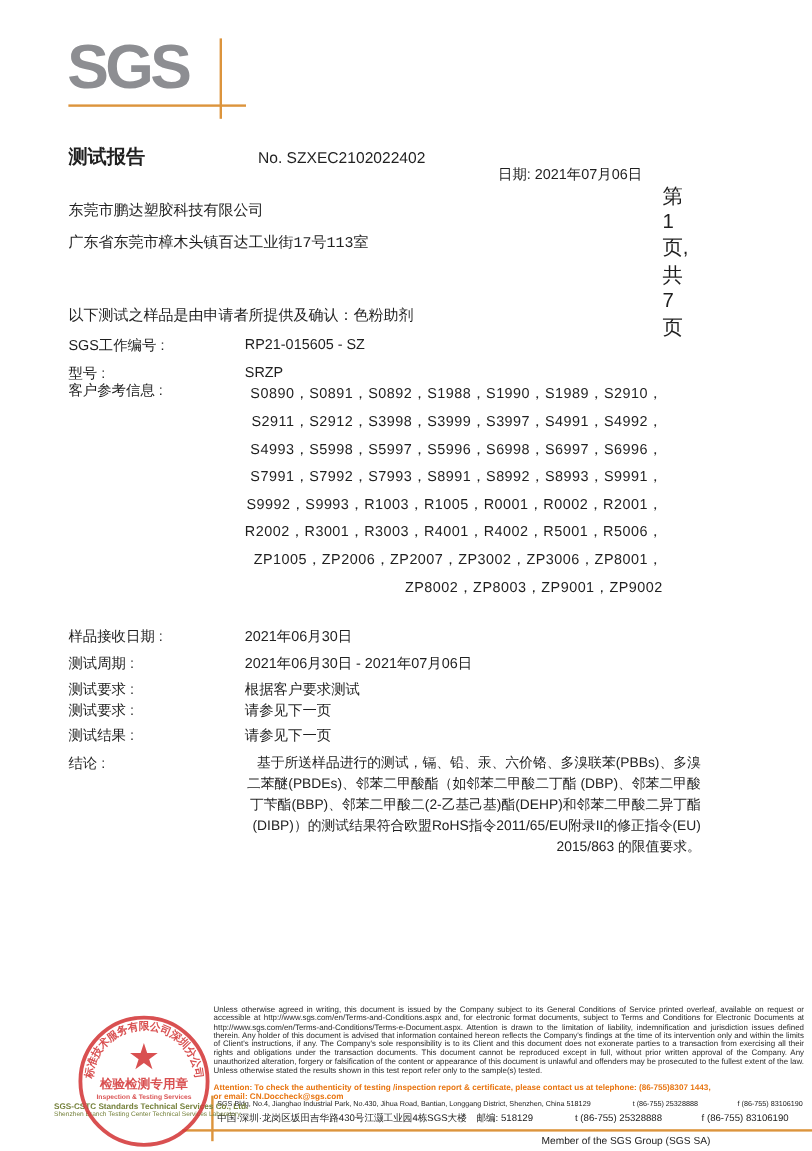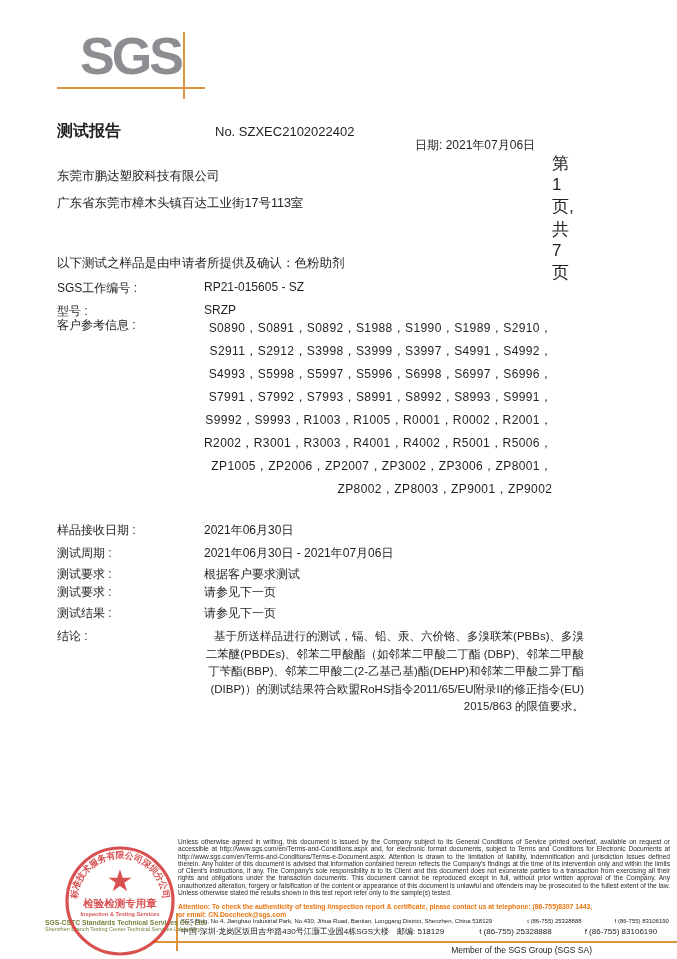--- a/index.html
+++ b/index.html
@@ -7,32 +7,32 @@
   body { font-family: "Liberation Sans", "DejaVu Sans", sans-serif; color: #1f1f1f; }
   .page {
     position: relative; width: 677px; height: 959px; margin: 0 auto;
     background: #ffffff; overflow: hidden;
   }
   
   .logo { position: absolute; left: 0; top: 0; width: 260px; height: 115px; }
   .logo-text {
     position: absolute; left: 56px; top: 26px;
     font-size: 52px; font-weight: 800; letter-spacing: -3px;
-    color: #8d8e92; font-family: "Liberation Sans", sans-serif; margin-left: 24px;
+    color: #8d8e92; font-family: "Liberation Sans", sans-serif;
   }
   .logo-hline { position: absolute; left: 57px; top: 87px; width: 148px; height: 2px; background: #dc943c; }
   .logo-vline { position: absolute; left: 183px; top: 32px; width: 2px; height: 67px; background: #dc943c; }
   
   .hdr { position: absolute; top: 121px; left: 0; width: 537px; height: 22px; }
   .hdr-title { position: absolute; left: 57px; top: 0; font-size: 16px; font-weight: bold; }
   .hdr-no    { position: absolute; left: 215px; top: 3px; font-size: 13px; }
   .hdr-date  { position: absolute; left: 415px; top: 16px; font-size: 12px; }
   .hdr-page  { position: absolute; left: 552px; top: 3px; font-size: 17px; margin-top: 28px; }
   
-  .applicant { position: absolute; left: 57px; top: 163px; font-size: 12.5px; line-height: 27px; }
+  .applicant { position: absolute; left: 57px; top: 163px; font-size: 12.5px; line-height: 27px; font-family: Liberation Mono, monospace; }
   
   .statement { position: absolute; left: 57px; top: 255px; font-size: 12.5px; }
   .frow { position: absolute; left: 57px; width: 590px; font-size: 12px; }
   .frow .lbl { position: absolute; left: 0; top: 0; }
   .frow .val { position: absolute; left: 147px; top: 0; text-align: right; }
   .r-jobno    { top: 280px; }
   .r-model    { top: 303px; }
   .r-ref      { top: 317px; }
   .r-received { top: 522px; }
   .r-period   { top: 545px; }

